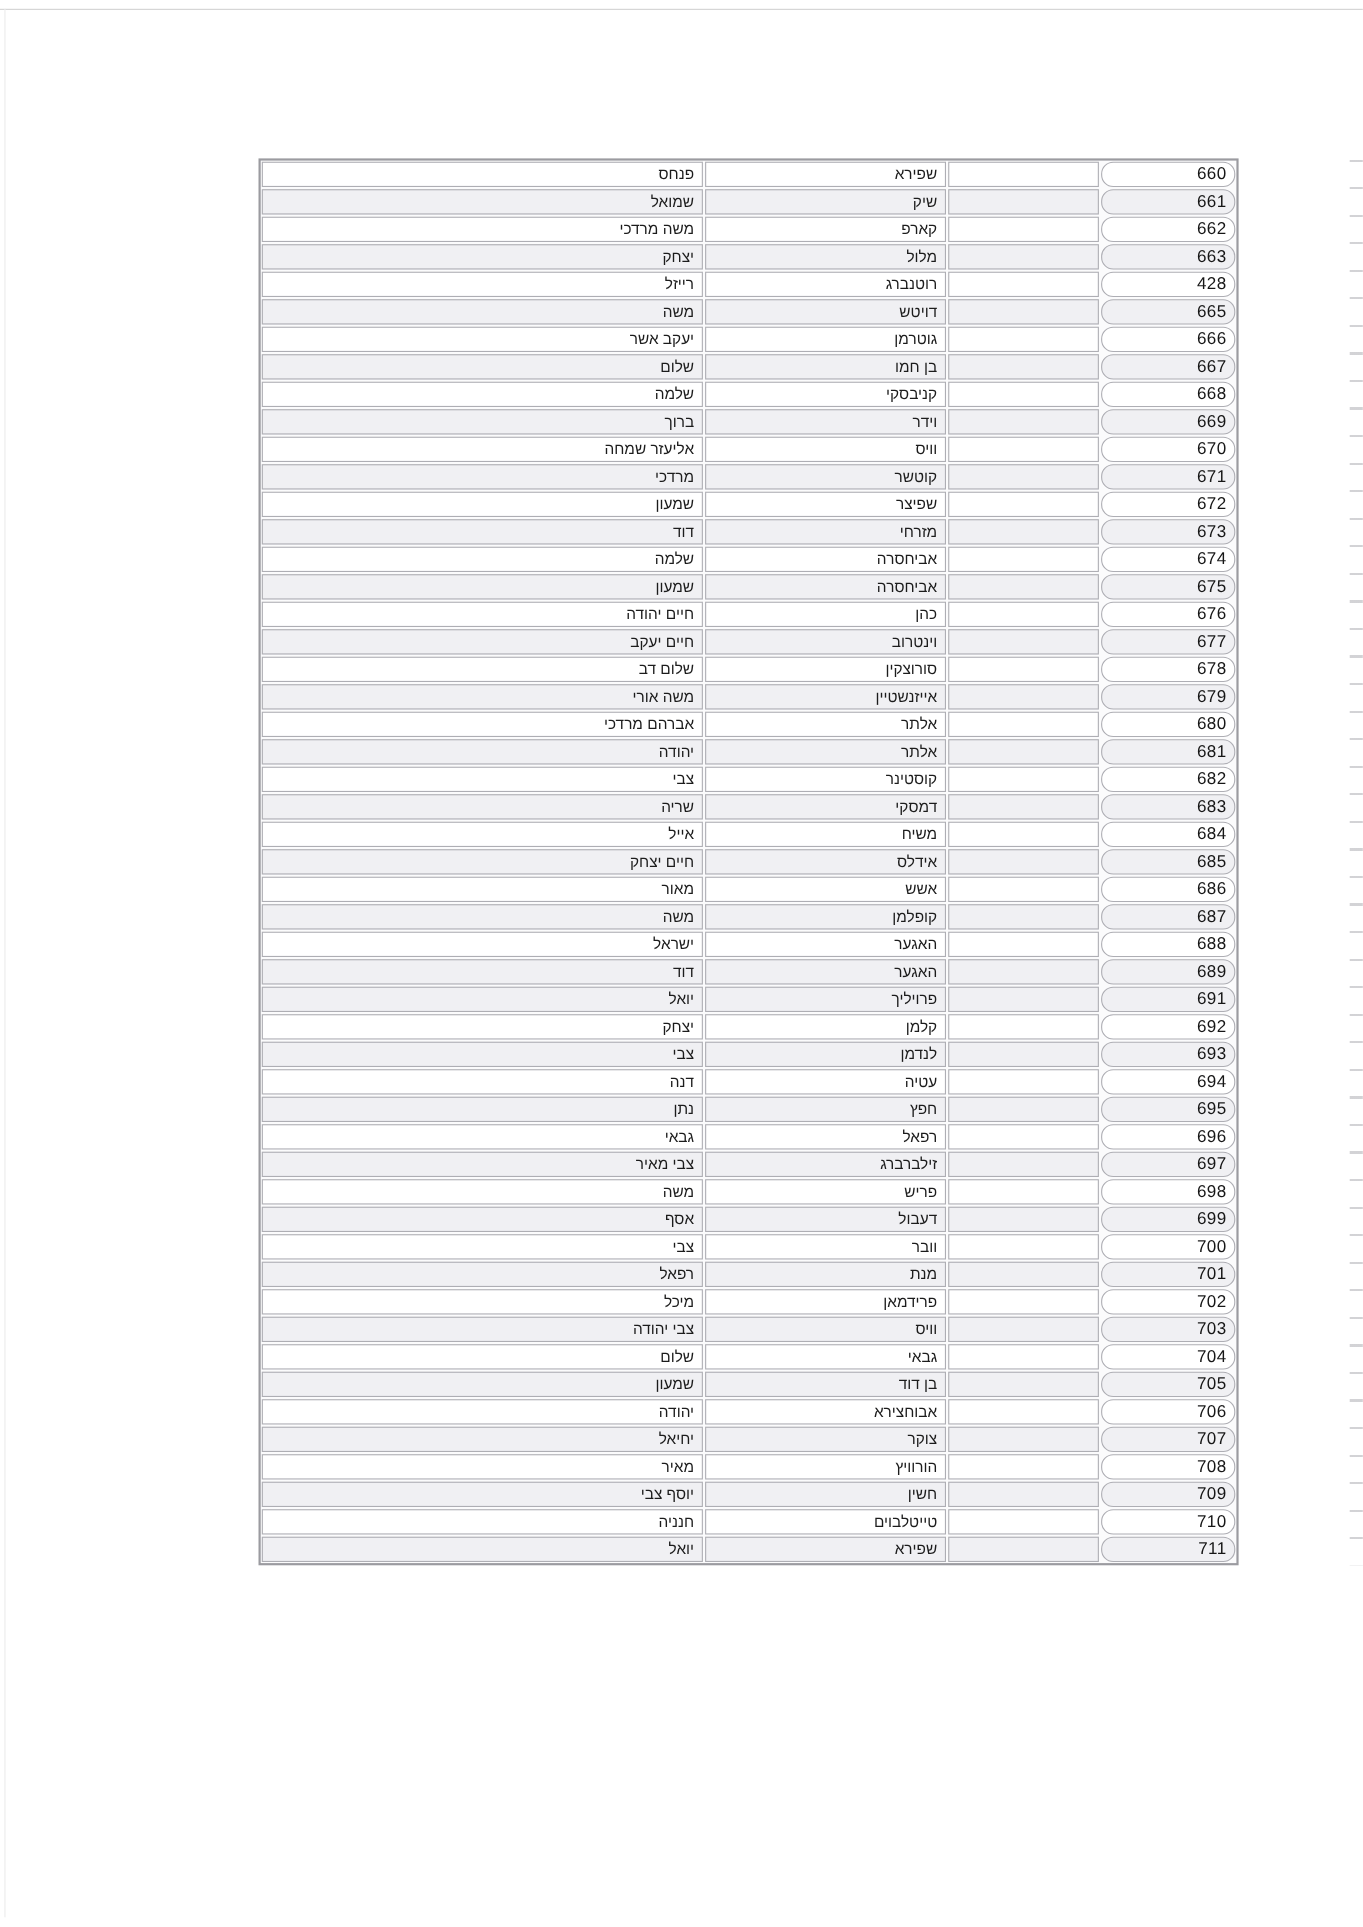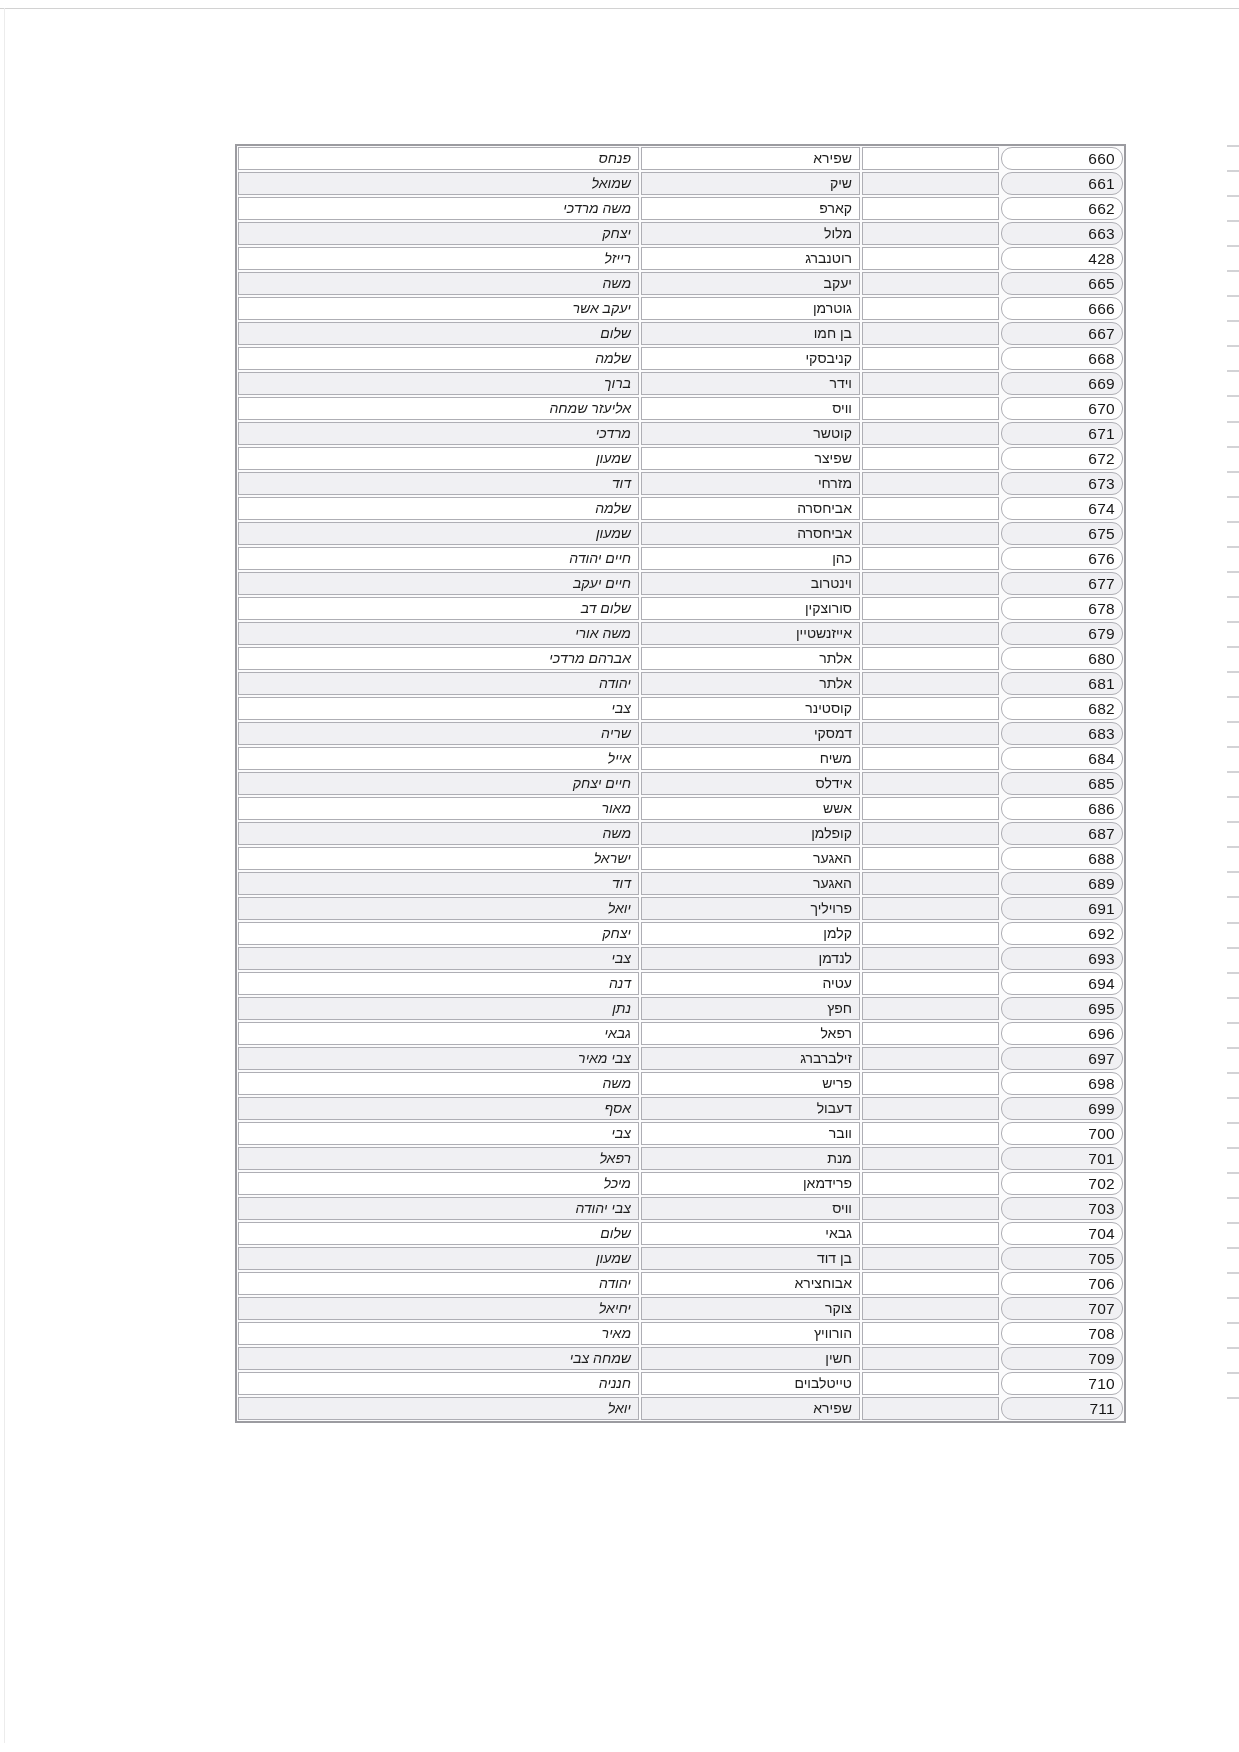--- a/index.html
+++ b/index.html
@@ -65,21 +65,21 @@
   .roster-table tr.shaded td { background: #f0f0f3; }
   .roster-table td.col-number {
     width: 106px;
     font-size: 15.5px;
     letter-spacing: 0.3px;
     color: #161616;
     border-radius: 11px;
   }
   .roster-table td.col-blank   { width: 121px; }
   .roster-table td.col-surname { width: 203px; }
-  .roster-table td.col-first   { width: 385px; font-style: italic; }
+  .roster-table td.col-first   { width: 385px; }
 </style>
 </head>
 <body>
 
 <div class="scan-top-line"></div>
 <div class="scan-left-line"></div>
 <div class="scan-right-dashes"></div>
 
 <table class="roster-table">
   <tbody>
@@ -109,21 +109,21 @@
   </tr>
       <tr>
     <td class="col-number">428</td>
     <td class="col-blank"></td>
     <td class="col-surname">רוטנברג</td>
     <td class="col-first">רייזל</td>
   </tr>
       <tr class="shaded">
     <td class="col-number">665</td>
     <td class="col-blank"></td>
-    <td class="col-surname">יעקב</td>
+    <td class="col-surname">דויטש</td>
     <td class="col-first">משה</td>
   </tr>
       <tr>
     <td class="col-number">666</td>
     <td class="col-blank"></td>
     <td class="col-surname">גוטרמן</td>
     <td class="col-first">יעקב אשר</td>
   </tr>
       <tr class="shaded">
     <td class="col-number">667</td>
@@ -368,21 +368,21 @@
       <tr>
     <td class="col-number">708</td>
     <td class="col-blank"></td>
     <td class="col-surname">הורוויץ</td>
     <td class="col-first">מאיר</td>
   </tr>
       <tr class="shaded">
     <td class="col-number">709</td>
     <td class="col-blank"></td>
     <td class="col-surname">חשין</td>
-    <td class="col-first">שמחה צבי</td>
+    <td class="col-first">יוסף צבי</td>
   </tr>
       <tr>
     <td class="col-number">710</td>
     <td class="col-blank"></td>
     <td class="col-surname">טייטלבוים</td>
     <td class="col-first">חנניה</td>
   </tr>
       <tr class="shaded">
     <td class="col-number">711</td>
     <td class="col-blank"></td>

